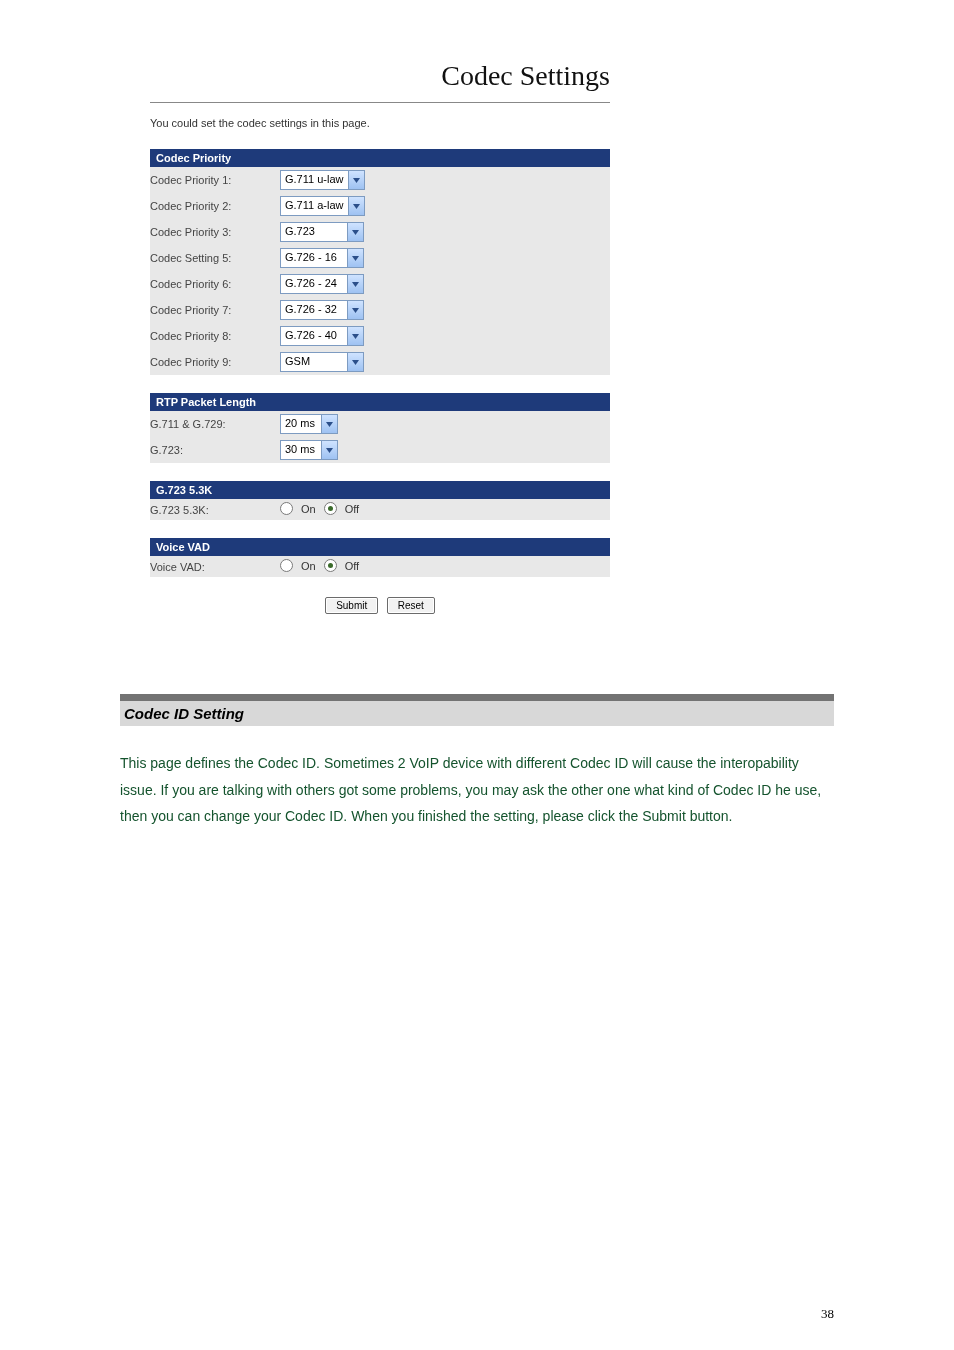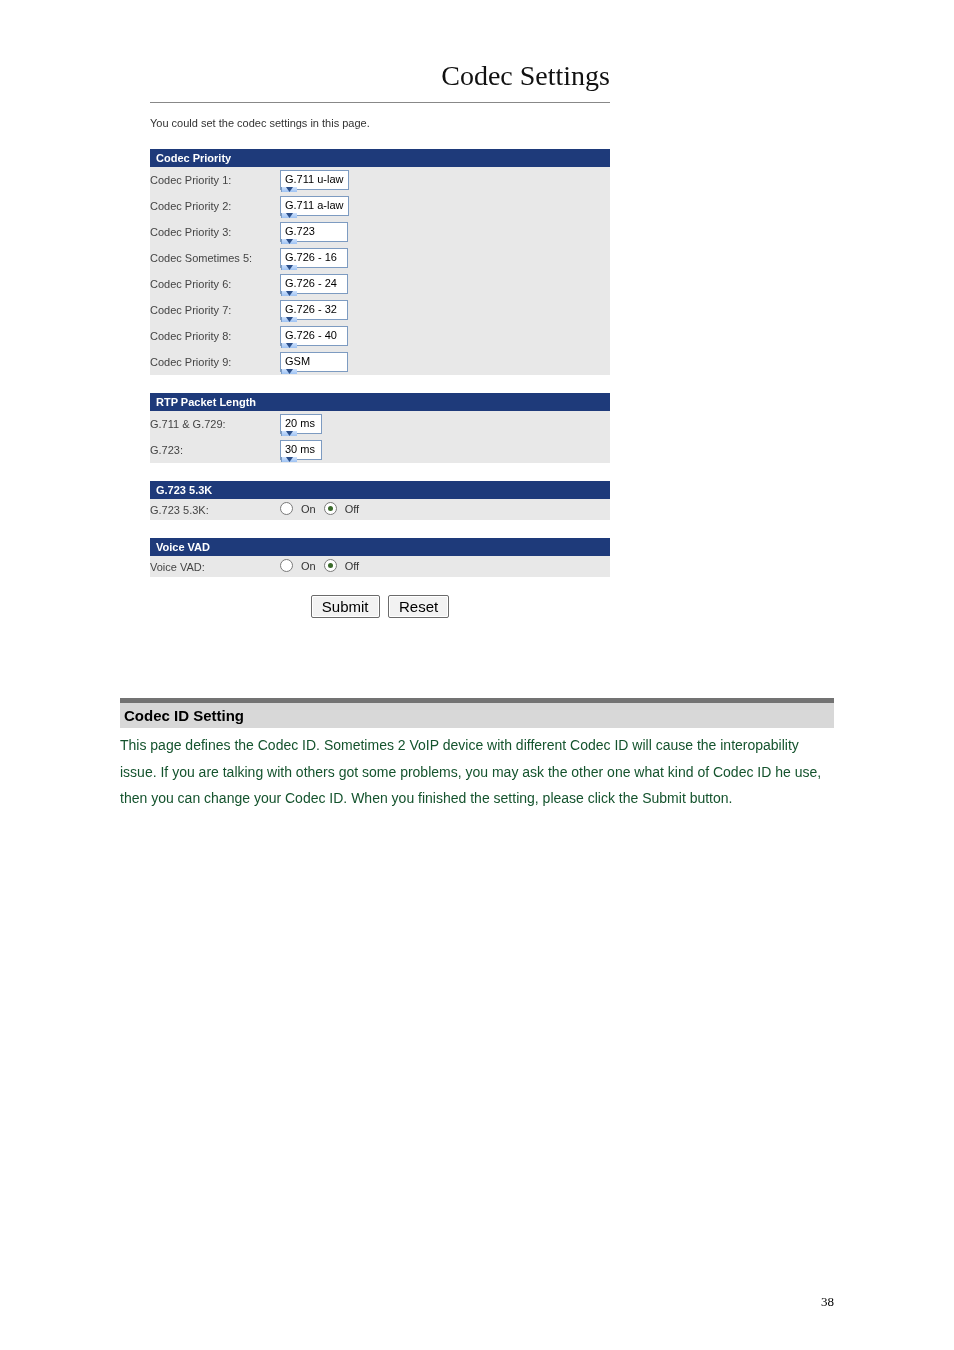--- a/index.html
+++ b/index.html
@@ -60,21 +60,20 @@
   }
   table.section td.control {
   }
   .select-wrap {
     display: inline-flex;
     align-items: stretch;
     height: 18px;
     background: #fff;
     border: 1px solid #7d9bc1;
     font-size: 11px;
-    flex-direction: column;
   }
   .select-text {
     padding: 1px 4px;
     min-width: 58px;
     line-height: 14px;
     color: #000;
   }
   .select-text.narrow { min-width: 32px; }
   .select-btn {
     width: 15px;
@@ -110,49 +109,50 @@
   }
   .button-row {
     text-align: center;
     margin-top: 12px;
   }
   .btn {
     display: inline-block;
     border: 1px solid #6b6b6b;
     background: #f2f2f2;
     padding: 2px 10px;
-    font-size: 15px;
+    font-size: 10px;
     margin: 0 2px;
     border-radius: 2px;
     box-shadow: inset 0 0 0 1px #fff;
   }
   .doc-section {
     margin-top: 20px;
   }
   .doc-heading-bar {
     background: #d8d8d8;
-    border-top: 5px solid #737373;
+    border-top: 7px solid #737373;
     padding: 4px 8px 4px 4px;
-    margin-bottom: 4px;
+    margin-bottom: 24px;
+    font-style: italic;
   }
   .doc-heading-bar h2 {
     margin: 0;
     font-size: 15px;
     font-weight: bold;
     font-family: Arial, Helvetica, sans-serif;
     color: #000;
   }
   .doc-body {
     font-size: 14px;
     line-height: 1.9;
     color: #14532d;
   }
   .page-number {
     position: absolute;
-    bottom: 40px;
+    bottom: 28px;
     right: 120px;
     font-size: 13px;
     font-family: "Times New Roman", serif;
   }
 </style>
 </head>
 <body>
 
 <div class="settings-panel">
   <h1 class="page-title">Codec Settings</h1>
@@ -197,21 +197,21 @@
           <span class="select-text">G.723</span>
           <span class="select-btn">
                 <svg viewBox="0 0 7 5">
                   <path d="M0 0 L7 0 L3.5 5 Z" fill="#2b4f8a"></path>
                 </svg>
               </span>
         </span>
       </td>
     </tr>
     <tr>
-      <td class="label">Codec Sometimes 5:</td>
+      <td class="label">Codec Setting 5:</td>
       <td class="control">
         <span class="select-wrap">
           <span class="select-text">G.726 - 16</span>
           <span class="select-btn">
                 <svg viewBox="0 0 7 5">
                   <path d="M0 0 L7 0 L3.5 5 Z" fill="#2b4f8a"></path>
                 </svg>
               </span>
         </span>
       </td>

